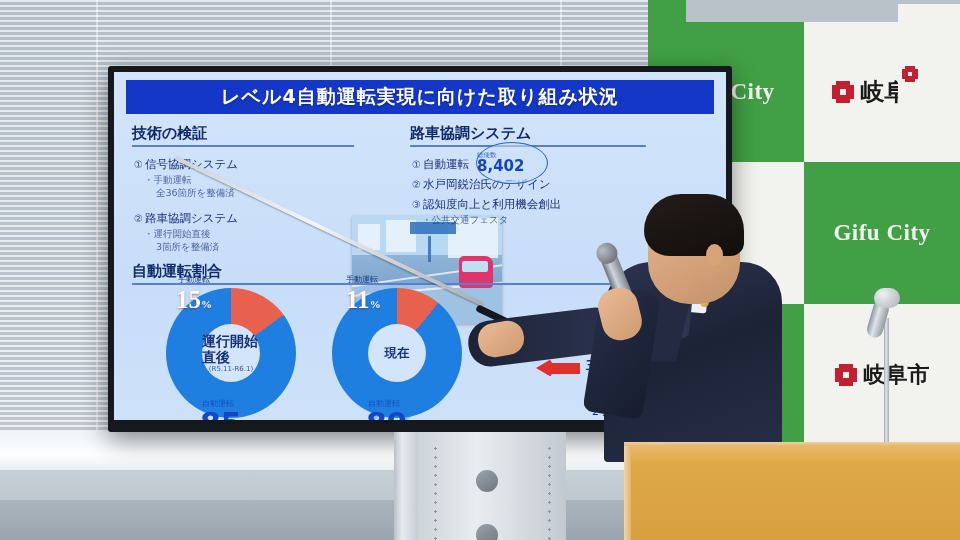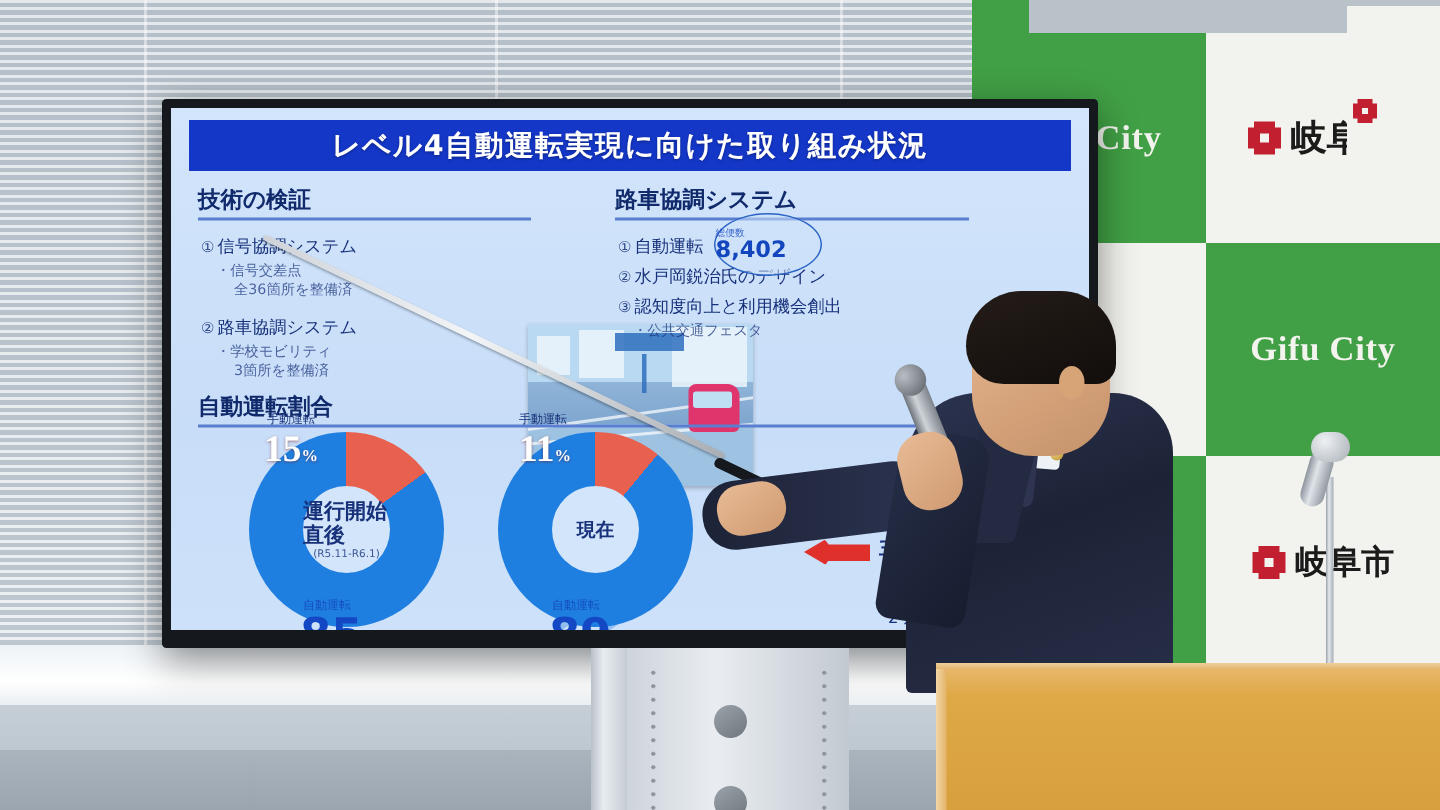--- a/index.html
+++ b/index.html
@@ -255,27 +255,27 @@
       <div class="slide">
 
         <div class="slide-title">
           <span>レベル4自動運転実現に向けた取り組み状況</span>
         </div>
 
         <div class="sec-head" style="left:18px;top:52px;width:222px">技術の検証</div>
 
         <div class="blk" style="left:20px;top:84px">
           <div class="li"><span class="num">①</span><span>信号協調システム</span></div>
-          <div class="sub">・信号交差点</div>
+          <div class="sub">・手動運転</div>
           <div class="sub" style="padding-left:22px">全36箇所を整備済</div>
         </div>
 
         <div class="blk" style="left:20px;top:138px">
           <div class="li"><span class="num">②</span><span>路車協調システム</span></div>
-          <div class="sub">・学校モビリティ</div>
+          <div class="sub">・運行開始直後</div>
           <div class="sub" style="padding-left:22px">3箇所を整備済</div>
         </div>
 
         <div class="photo-road">
           <div class="pr-bld" style="left:6px;top:8px;width:22px;height:26px"></div>
           <div class="pr-bld" style="left:34px;top:4px;width:30px;height:32px"></div>
           <div class="pr-bld" style="left:96px;top:2px;width:50px;height:40px"></div>
           <div class="pr-sign" style="left:58px;top:6px;width:46px;height:12px"></div>
           <div class="pr-sign" style="left:76px;top:20px;width:3px;height:26px"></div>
           <div class="pr-lane"></div>

